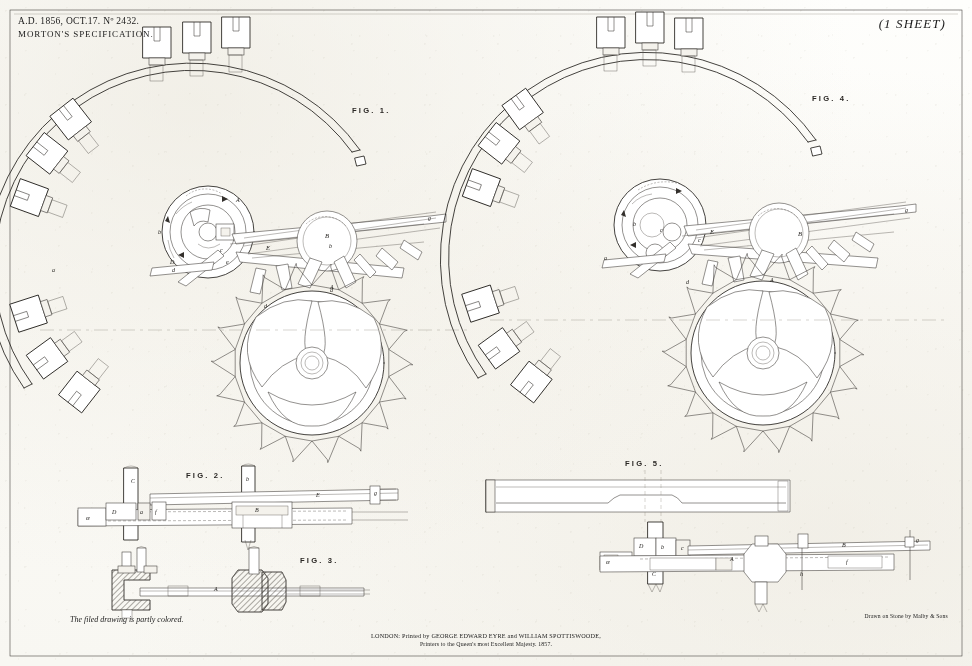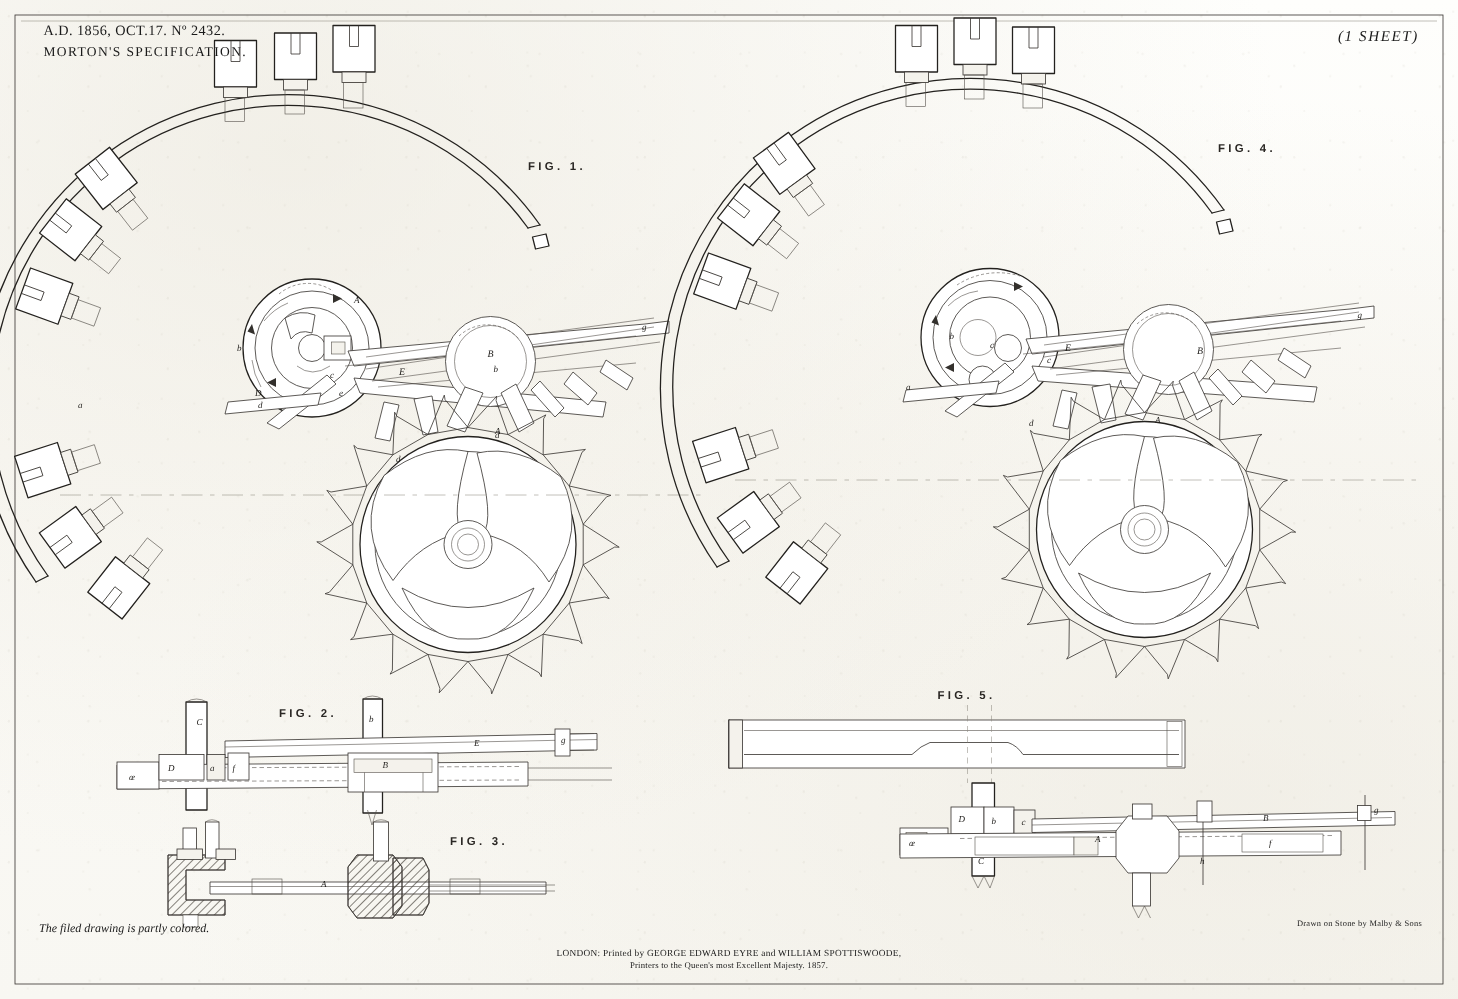--- a/index.html
+++ b/index.html
@@ -30,22 +30,22 @@
   .ln{fill:none;stroke:#23211e;stroke-width:.85;stroke-linejoin:round;stroke-linecap:round;}
   .ln-thin{fill:none;stroke:#3a3733;stroke-width:.55;}
   .ln-hair{fill:none;stroke:#55514b;stroke-width:.4;}
   .ln-faint{fill:none;stroke:#8b867d;stroke-width:.35;}
   .fillw{fill:#ffffff;}
   .fillpale{fill:#f4f2ec;}
   .txt{font-family:"Liberation Serif", serif;fill:#1e1c19;}
   .hdr{font-size:9.5px;letter-spacing:.3px;}
   .hdr2{font-size:9px;letter-spacing:.9px;text-align:right;}
   .figlab{font-family:"Liberation Sans",sans-serif;font-size:7.6px;letter-spacing:2.2px;fill:#2a2724;font-weight:700;}
-  .sheetlab{font-family:"Liberation Serif",serif;font-size:10px;letter-spacing:1.1px;fill:#3b3833;font-style:italic;}
-  .note{font-size:8px;font-style:italic;fill:#2a2724;}
+  .sheetlab{font-family:"Liberation Serif",serif;font-size:13px;letter-spacing:1.1px;fill:#3b3833;font-style:italic;}
+  .note{font-size:8px;font-style:italic;fill:#2a2724;margin-left:44px;}
   .credit{font-size:5.6px;fill:#4a453e;letter-spacing:.2px;}
   .imp{font-size:6.2px;fill:#26231f;letter-spacing:.2px;}
   .imp2{font-size:5.8px;fill:#26231f;letter-spacing:.15px;}
   .key{font-family:"Liberation Serif",serif;font-size:6px;font-style:italic;fill:#1e1c19;}
   .keyb{font-family:"Liberation Serif",serif;font-size:6.6px;font-style:italic;fill:#1e1c19;}
   .hatch-fill{fill:url(#hatch45);}
 </style>
 </head>
 <body>
 
@@ -540,21 +540,21 @@
       <text class="keyb" x="710" y="234">E</text>
       <text class="keyb" x="798" y="236">B</text>
       <text class="key" x="905" y="212">g</text>
       <text class="key" x="770" y="282">A</text>
       <text class="key" x="686" y="284">d</text>
       <text class="key" x="660" y="232">c</text>
     </g>
 
   </svg>
 
-  <div style="position:absolute;left:29px;top:15px;line-height:1.35;">
+  <div style="position:absolute;left:18px;top:15px;line-height:1.35;">
     <div class="txt hdr">A.D. 1856, OCT.17.  Nº 2432.</div>
     <div class="txt hdr2">MORTON'S   SPECIFICATION.</div>
   </div>
 
   <div style="position:absolute;right:26px;top:14px;">
     <span class="txt sheetlab">(1 SHEET)</span>
   </div>
 
   <div style="position:absolute;left:26px;top:608px;">
     <span class="txt note">The filed drawing is partly colored.</span>

